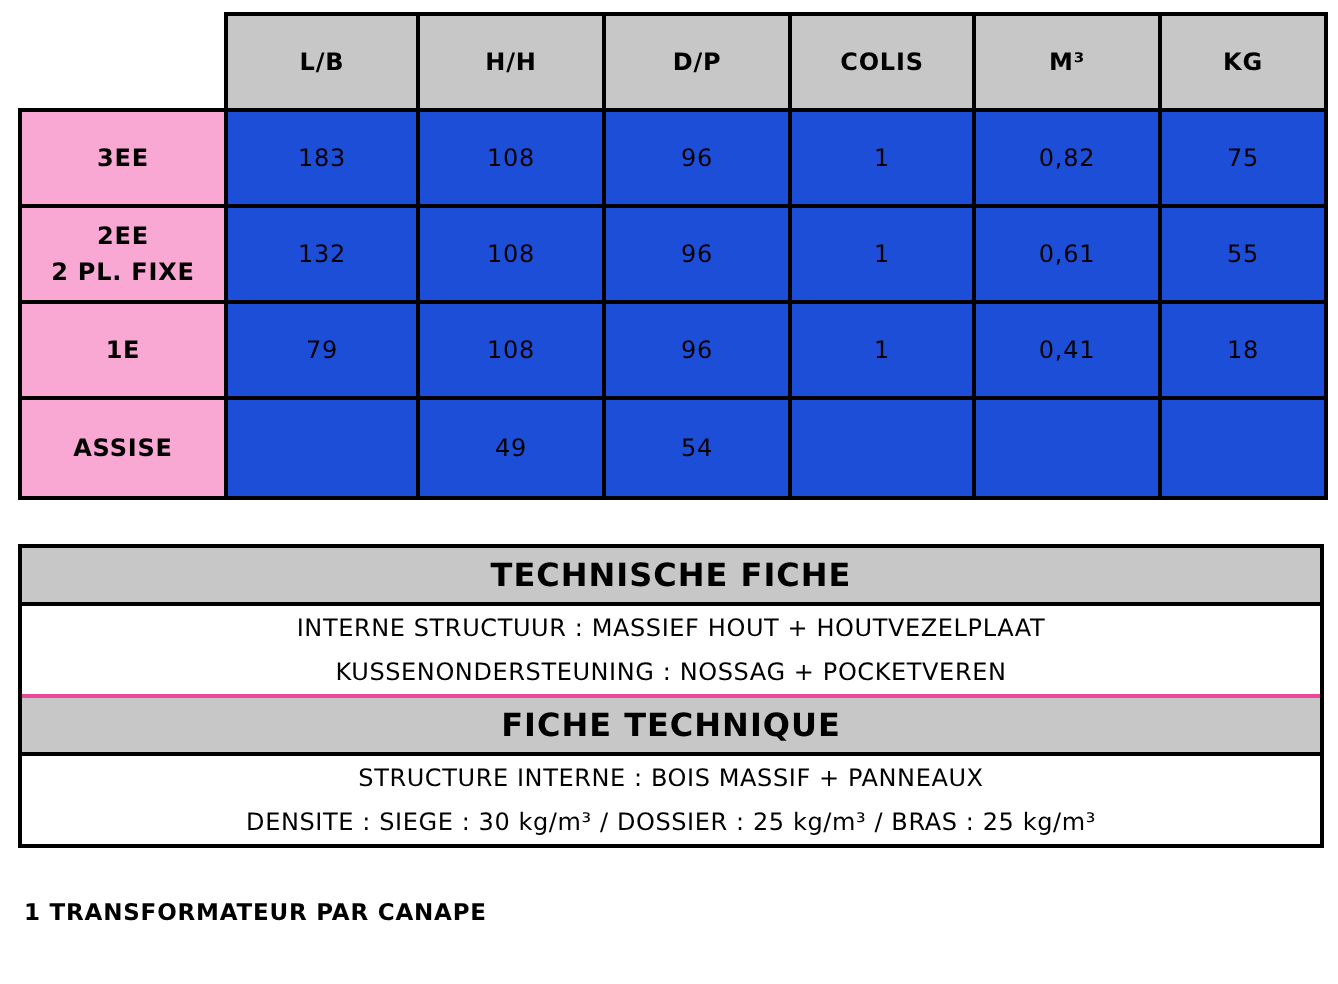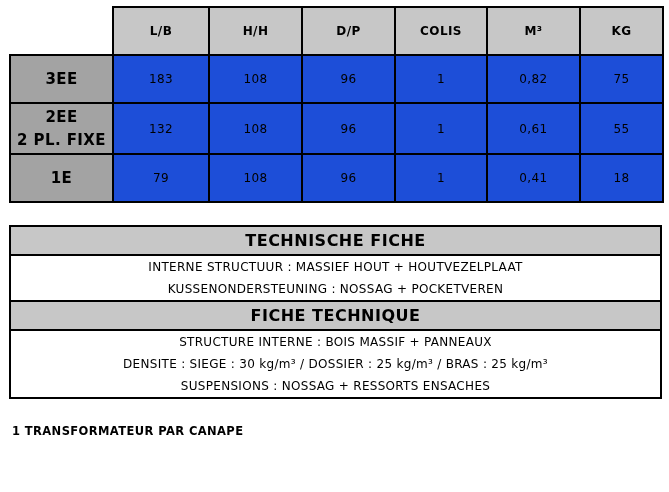--- a/index.html
+++ b/index.html
@@ -50,22 +50,22 @@
 
   table.spec td.corner {
     border: none;
     background: transparent;
   }
   table.spec th.head {
     background: #c7c7c7;
     font-size: 12px;
   }
   table.spec td.rowhead {
-    background: #a3a3a3;
-    font-size: 15px;
+    background: #f9a8d4;
+    font-size: 12px;
     line-height: 1.5;
   }
   table.spec td.val {
     background: #1d4ed8;
     font-weight: normal;
     font-size: 12px;
   }
   table.spec tr.r-assise td.rowhead,
   table.spec tr.r-assise td.val { height: 44px; }
 
@@ -86,21 +86,21 @@
     padding: 4px 0 4px 0;
   }
   .fiche .line {
     text-align: center;
     font-size: 12px;
     font-weight: normal;
     letter-spacing: 0.3px;
     padding: 4px 0 4px 0;
   }
   .fiche .line.last-of-block {
-    border-bottom: 2px solid #000000;
+    border-bottom: 2px solid #ec4899;
   }
   .fiche .line.tail {
     border-bottom: none;
   }
 
   
   .notes {
     margin: 20px 0 0 4px;
   }
   .notes .note {
@@ -162,31 +162,39 @@
       <tr>
         <td class="rowhead">1E</td>
         <td class="val">79</td>
         <td class="val">108</td>
         <td class="val">96</td>
         <td class="val">1</td>
         <td class="val">0,41</td>
         <td class="val">18</td>
       </tr>
 
+      <tr class="r-assise">
+        <td class="rowhead">ASSISE</td>
+        <td class="val"></td>
+        <td class="val">49</td>
+        <td class="val">54</td>
+        <td class="val"></td>
+        <td class="val"></td>
+        <td class="val"></td>
+      </tr>
     </tbody>
   </table>
 
   <div class="fiche">
     <div class="band">TECHNISCHE FICHE</div>
     <div class="line">INTERNE STRUCTUUR : MASSIEF HOUT + HOUTVEZELPLAAT</div>
     <div class="line last-of-block">KUSSENONDERSTEUNING : NOSSAG + POCKETVEREN</div>
     <div class="band">FICHE TECHNIQUE</div>
     <div class="line">STRUCTURE INTERNE : BOIS MASSIF + PANNEAUX</div>
     <div class="line">DENSITE : SIEGE : 30 kg/m³ / DOSSIER : 25 kg/m³ / BRAS : 25 kg/m³</div>
-    <div class="line tail">SUSPENSIONS : NOSSAG + RESSORTS ENSACHES</div>
   </div>
 
   <div class="notes">
     <div class="note">1 TRANSFORMATEUR PAR CANAPE</div>
 
   </div>
 
 </div>
 
 </body></html>

